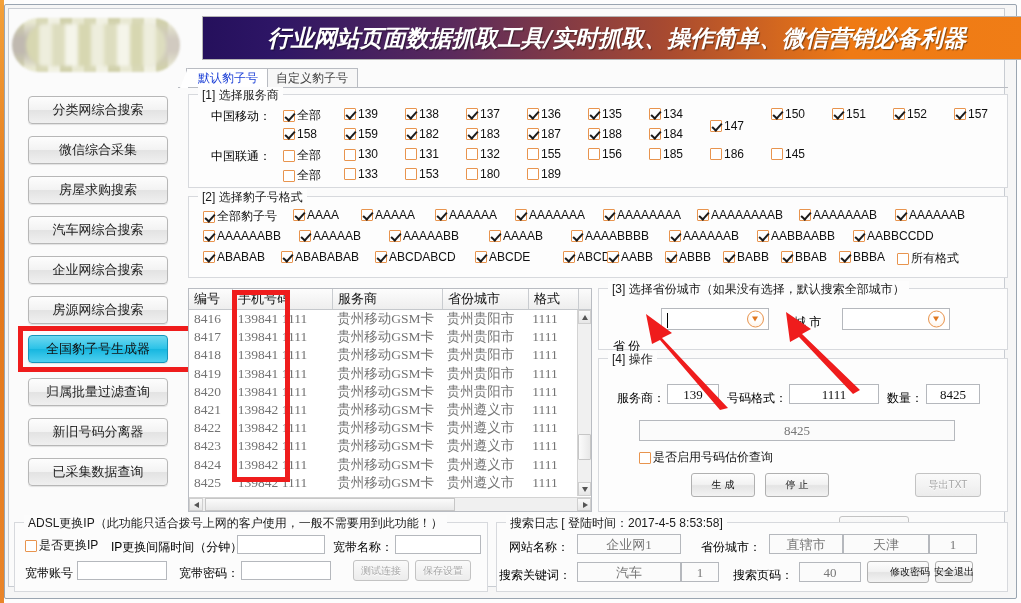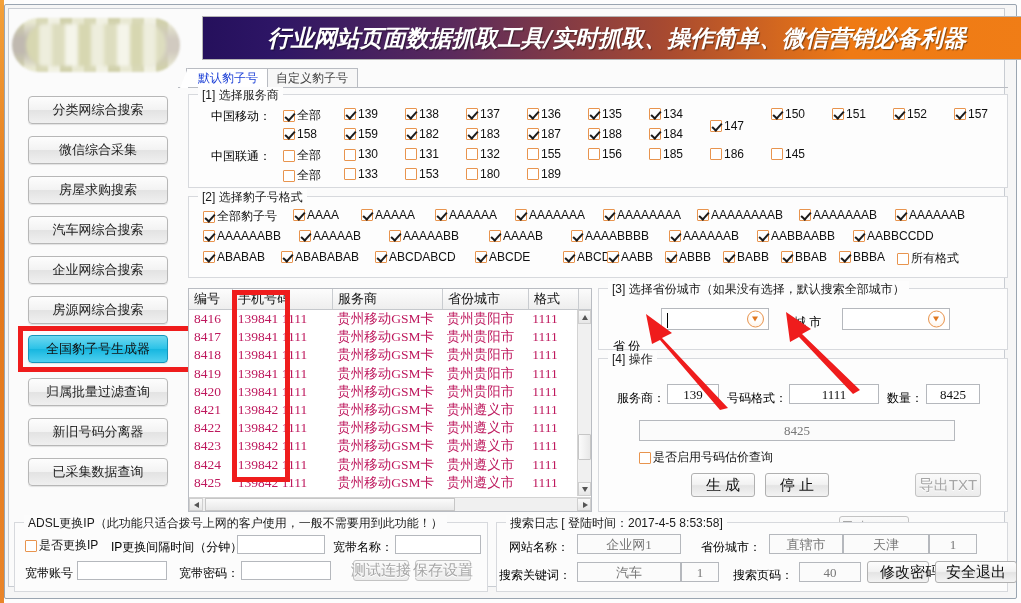--- a/index.html
+++ b/index.html
@@ -249,21 +249,21 @@
   .grid-body {
     position: absolute; left:0; top:21px; right:14px; bottom:15px;
     overflow: hidden;
     background: #fff;
   }
   .grow { display:flex; height: 18.2px; align-items:center; }
   .gc {
     box-sizing:border-box;
     padding-left:5px;
     font-size: 13.5px;
-    color:#be185d;
+    color:#737373;
     white-space: nowrap;
     overflow: hidden;
     font-family: "Liberation Serif", "DejaVu Serif", serif;
   }
   .gc.num { font-family:"Liberation Serif", serif; }
   .vscroll {
     position:absolute; right:0; top:21px; width:14px; bottom:15px;
     background:#f0f0f0; border-left:1px solid #d3d3d3; box-sizing:border-box;
   }
   .vscroll .arrow-up, .vscroll .arrow-dn {
@@ -342,21 +342,21 @@
     position:absolute; left:5px; top:4px; width:1px; height:15px; background:#000;
   }
 
   
   .btn {
     position:absolute;
     background: linear-gradient(to bottom,#fdfdfd 0%,#f2f2f2 47%,#e4e4e4 53%,#f3f3f3 100%);
     border:1px solid #b0b0b0;
     border-radius:3px;
     box-sizing:border-box;
-    font-size:15px;
+    font-size:10px;
     display:flex;align-items:center;justify-content:center;
     color:#111;
     cursor:pointer;
     white-space:nowrap;
   }
   .btn.disabled { color:#a6a6a6; border-color:#c3c3c3;
     background: linear-gradient(to bottom,#fafafa,#ececec); text-shadow:0 1px 0 #fff; }
 
   
   .annot { position:absolute; pointer-events:none; z-index:8; }
@@ -853,21 +853,21 @@
     <div class="tin readonly" style="left:432px; top:11px; width:48px; height:20px;">1</div>
 
     <span class="row-label" style="left:2px; top:44px;">搜索关键词：</span>
     <div class="tin readonly" style="left:80px; top:39px; width:104px; height:20px;">汽车</div>
     <div class="tin readonly" style="left:184px; top:39px; width:38px; height:20px;">1</div>
 
     <span class="row-label" style="left:236px; top:44px;">搜索页码：</span>
     <div class="tin readonly" style="left:302px; top:39px; width:62px; height:20px;">40</div>
 
     <div class="btn" style="left:370px; top:38px; width:62px; height:22px;padding-left:24px;">修改密码</div>
-    <div class="btn" style="left:438px; top:38px; width:82px; height:22px;">安全退出</div>
+    <div class="btn" style="left:438px; top:38px; width:38px; height:22px;">安全退出</div>
   </div>
 
   <svg class="annot" style="left:600px; top:300px; width:300px; height:110px;" viewBox="0 0 300 110">
     <g fill="#ef1c1c">
       <path d="M128 108 L62 38 L72 33 L46 14 L52 44 L60 40 L120 110 Z"></path>
       <path d="M260 90 L202 34 L211 29 L186 12 L190 42 L199 37 L253 94 Z"></path>
     </g>
   </svg>
 
 </div>

